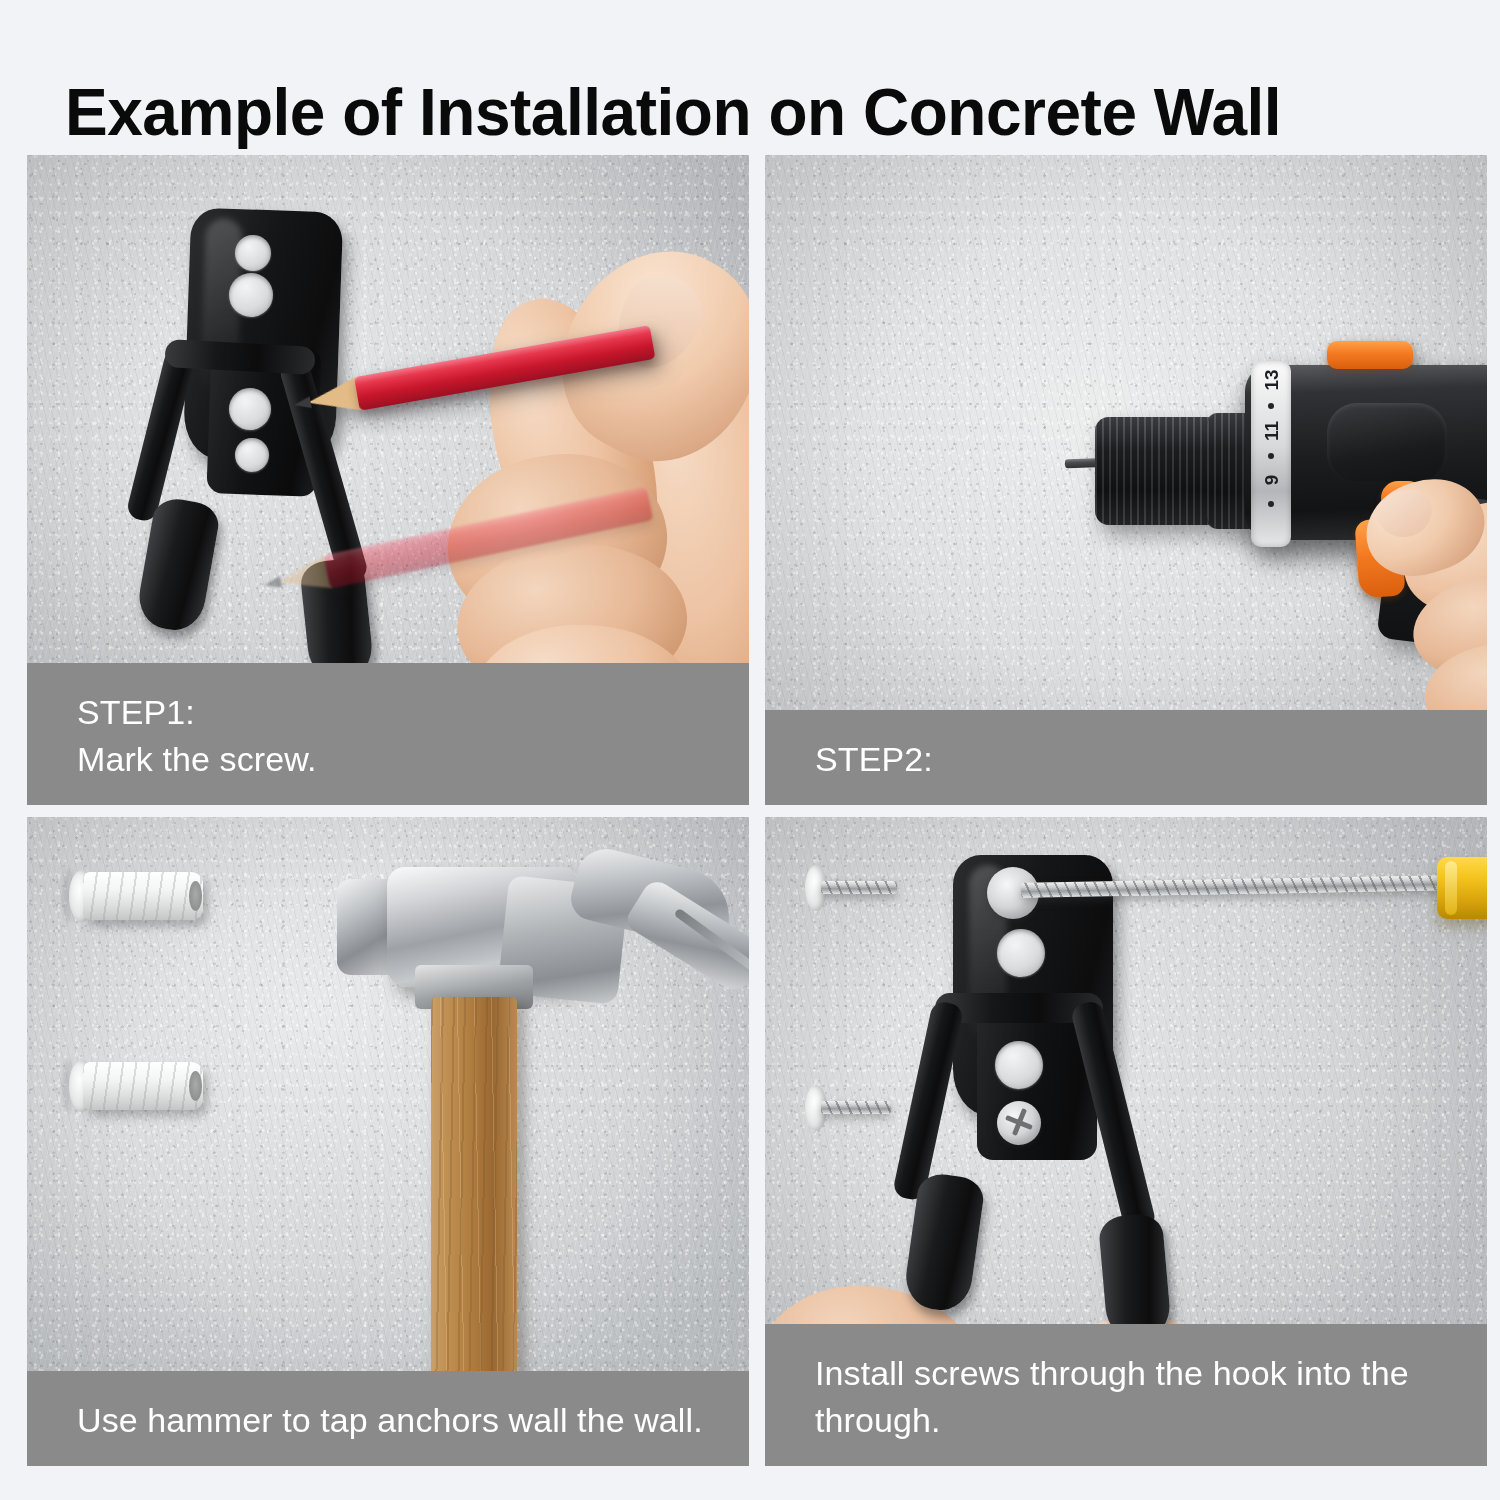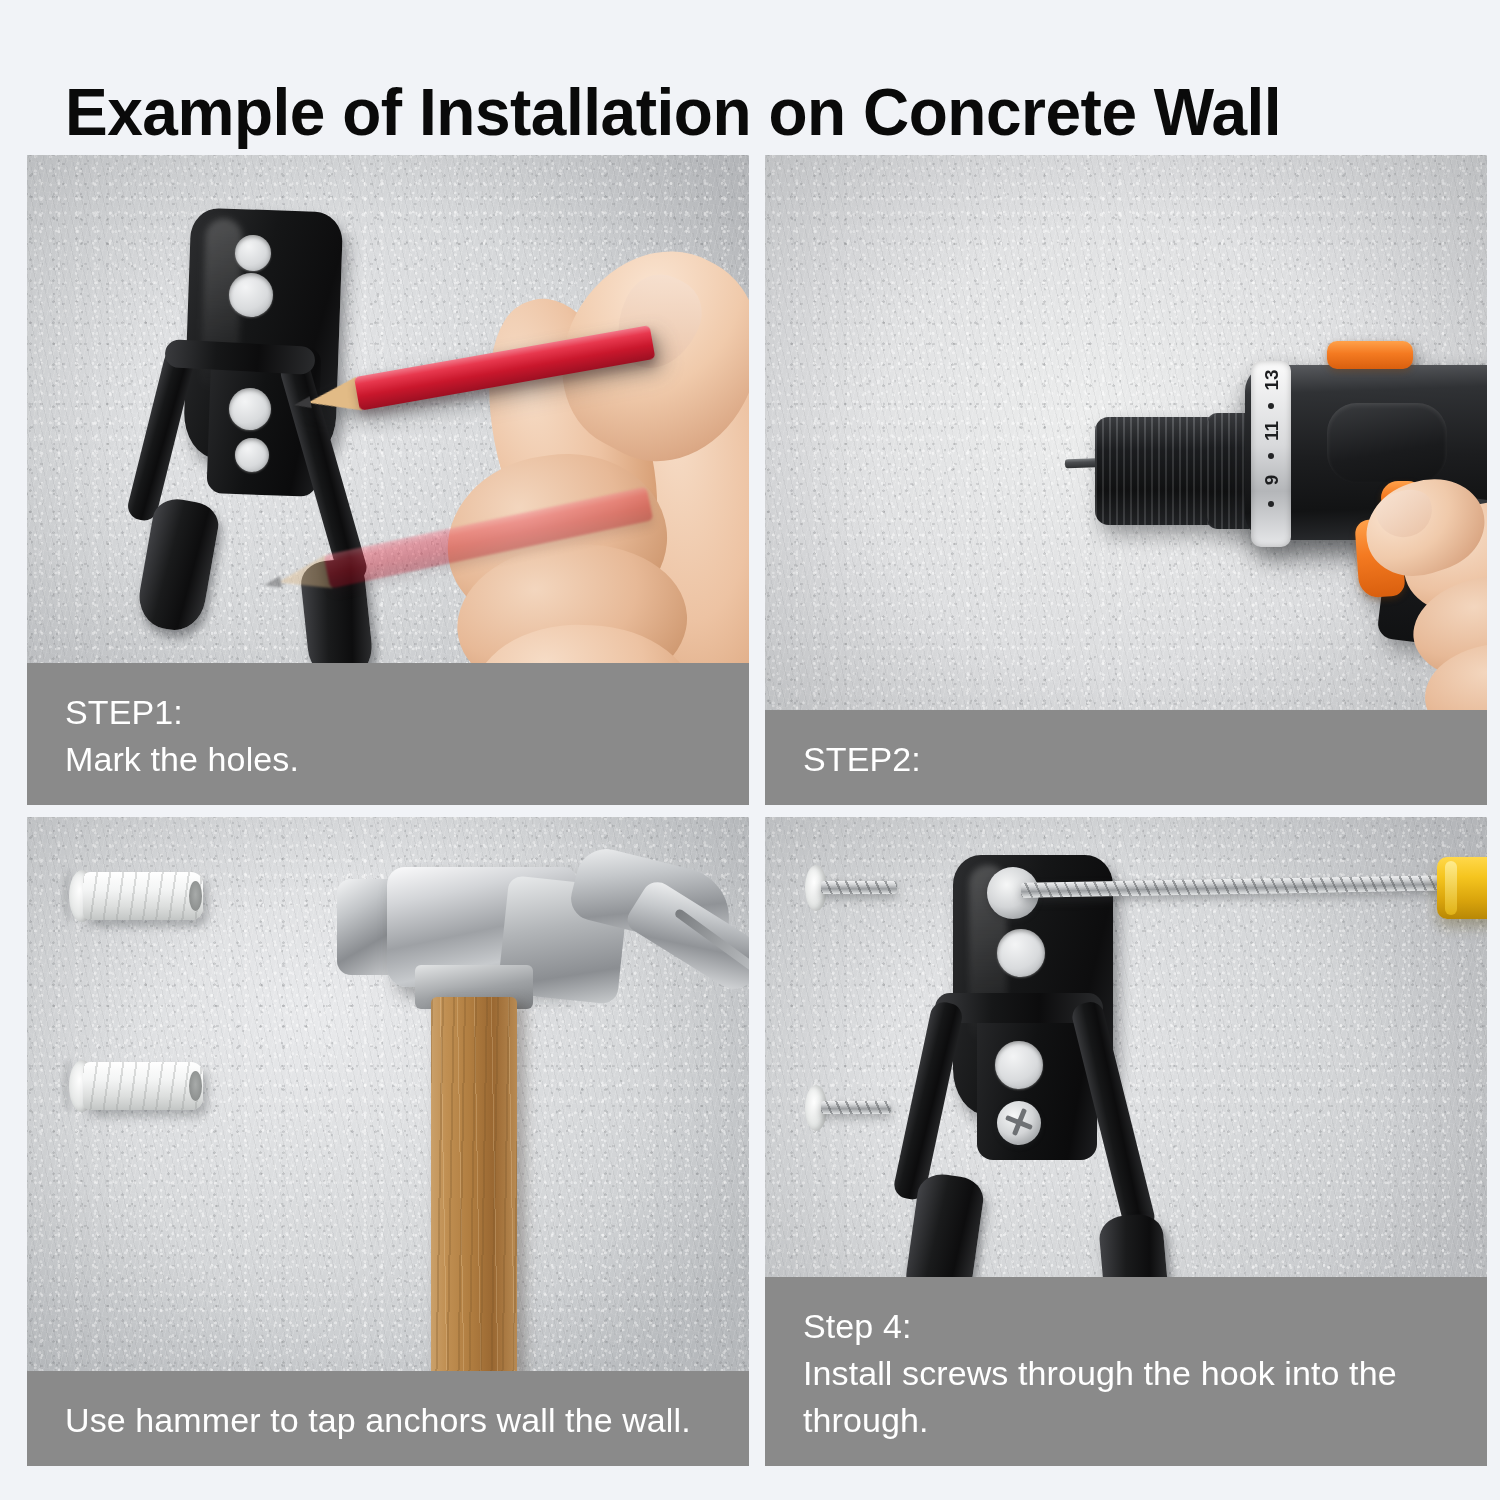--- a/index.html
+++ b/index.html
@@ -71,21 +71,21 @@
     opacity:.85;
   }
   .vig{position:absolute;inset:0;
     background:radial-gradient(ellipse 78% 78% at 50% 45%, rgba(0,0,0,0) 45%, rgba(60,62,66,.16) 100%);}
 
   
   .caption{
     position:absolute;left:0;right:0;bottom:0;
     background:#8a8a8a;
     color:#ffffff;
-    padding:26px 0 22px 38px;
+    padding:26px 0 22px 50px;
     font-size:34px;line-height:47px;
     letter-spacing:.1px;
     z-index:40;
   }
   .caption .ln{display:block;}
 
   
   .art{position:absolute;inset:0;z-index:5;}
   .sh{filter:drop-shadow(6px 10px 10px rgba(40,42,46,.42));}
 
@@ -272,21 +272,21 @@
         <div class="pencil z30 sh" style="left:330px;top:222px;width:300px;height:34px;transform:rotate(-10deg);">
           <div class="pwood" style="left:-50px;top:0;"></div>
           <div class="plead" style="left:-64px;top:11px;"></div>
           <div class="pbody" style="left:0;top:0;width:300px;"></div>
         </div>
 
       </div>
 
       <div class="caption">
         <span class="ln">STEP1:</span>
-        <span class="ln">Mark the holes.</span>
+        <span class="ln">Mark the screw.</span>
       </div>
     </div>
 
     <div class="panel">
       <div class="wall lighter"></div>
       <div class="vig"></div>
 
       <div class="art">
 
         <div class="dbit z20" style="left:300px;top:302px;width:130px;transform:rotate(-2deg);"></div>
@@ -420,19 +420,18 @@
         <div class="z30" style="position:absolute;left:672px;top:34px;width:240px;height:80px;">
           <div class="sdhandle" style="left:0;top:6px;width:110px;height:62px;"></div>
           <div style="position:absolute;left:8px;top:10px;width:12px;height:54px;border-radius:6px;
                       background:linear-gradient(180deg,#fff1a0,#e8bb1a);opacity:.8;"></div>
 
         </div>
 
       </div>
 
       <div class="caption">
-        <span class="ln">Step 4:</span>
         <span class="ln">Install screws through the hook into the through.</span>
       </div>
     </div>
 
   </div>
 </div>
 
 </body></html>

